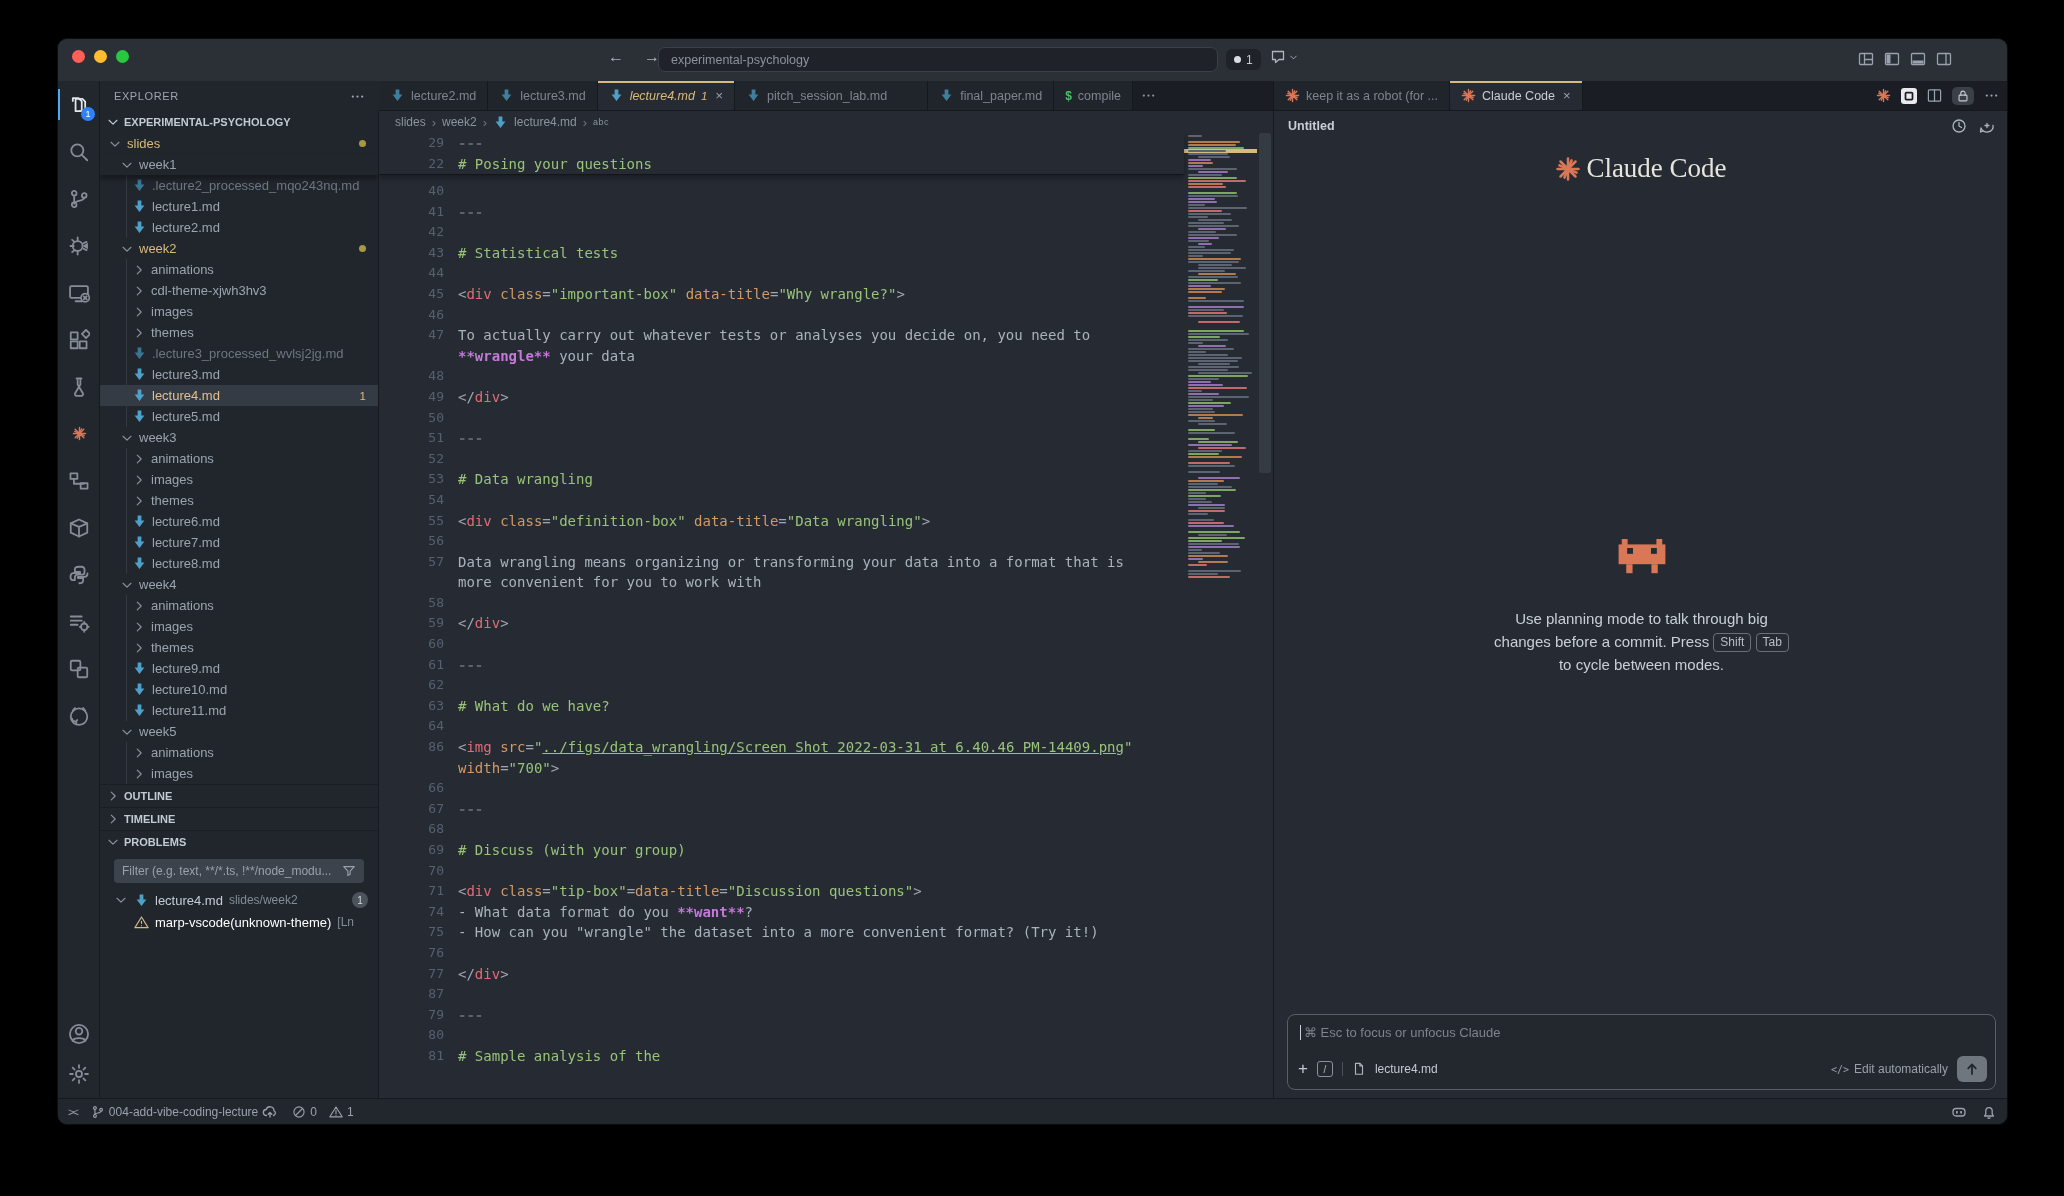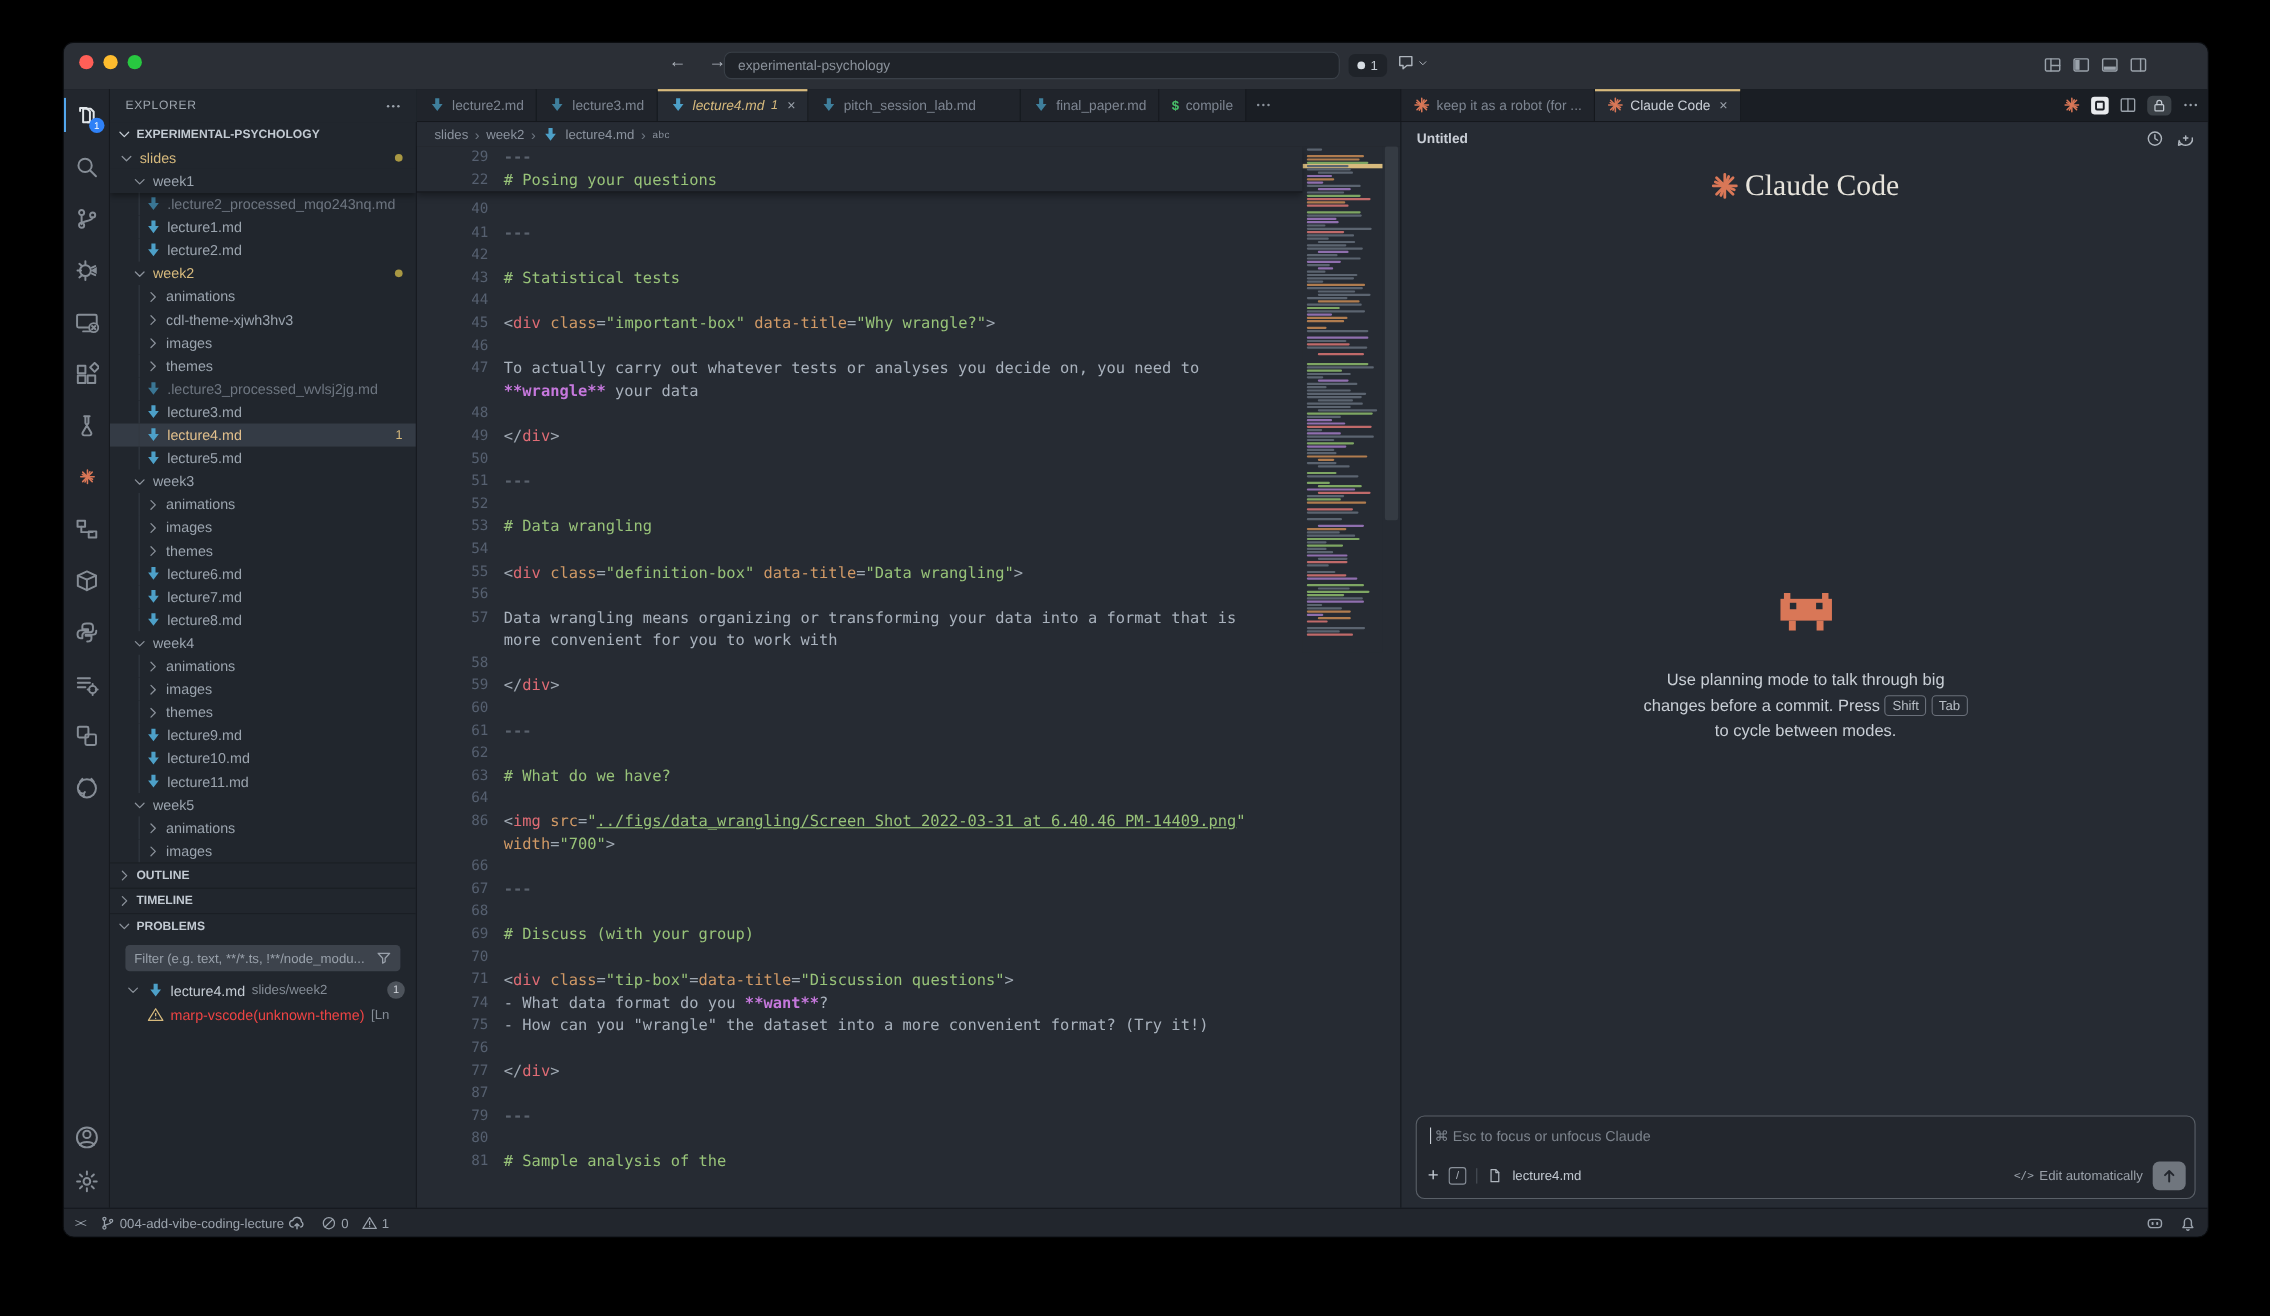--- a/index.html
+++ b/index.html
@@ -746,21 +746,21 @@
         <span style="color:#c5ccd4">lecture4.md</span>
           <span class="desc">slides/week2</span>
         <span class="circ">1</span>
         </div>
       <div class="prow" style="padding-left:34px">
         <svg width="15" height="15" viewBox="0 0 16 16" fill="none">
             <path d="M8 2.2L15 13.5H1z" stroke="#d7ba7d" stroke-width="1.2" stroke-linejoin="round"></path>
             <path d="M8 6.3v3.2" stroke="#d7ba7d" stroke-width="1.2"></path>
             <circle cx="8" cy="11.5" r=".7" fill="#d7ba7d"></circle>
           </svg>
-          <span style="color:#ef4444">marp-vscode(unknown-theme)</span>
+          <span style="color:#ffffff">marp-vscode(unknown-theme)</span>
           <span class="desc">[Ln</span>
         </div>
       </div>
 
   <div class="breadcrumbs" id="breadcrumbs">
         <span>slides</span>
         <span class="sep">›</span>
         <span>week2</span>
         <span class="sep">›</span>
         <svg width="15" height="15" viewBox="0 0 16 16" fill="none">

